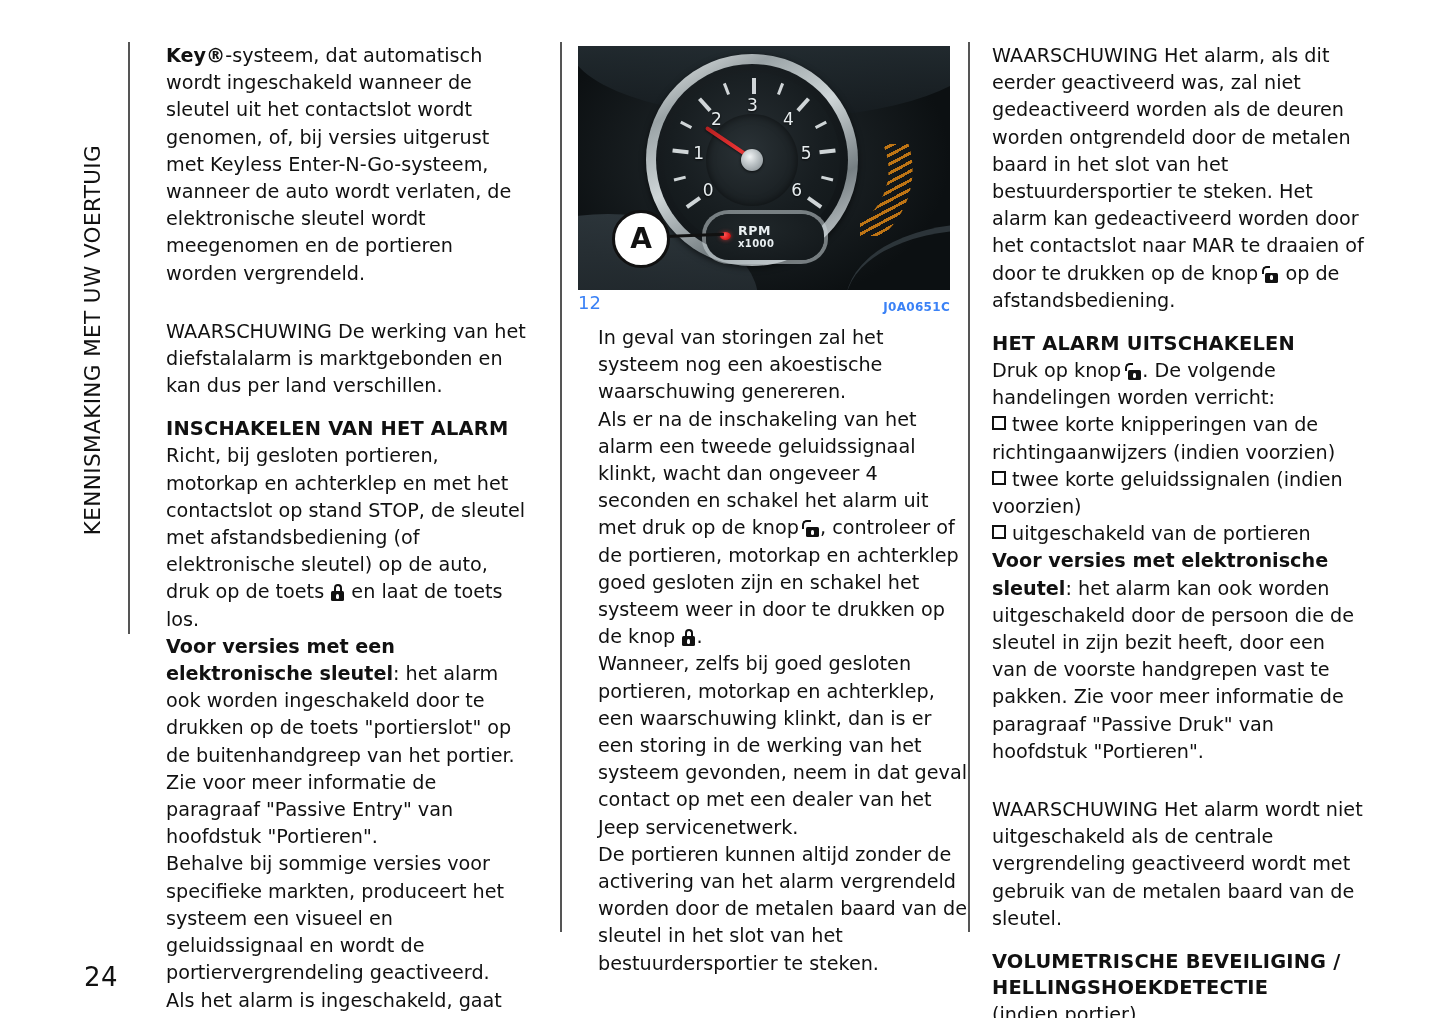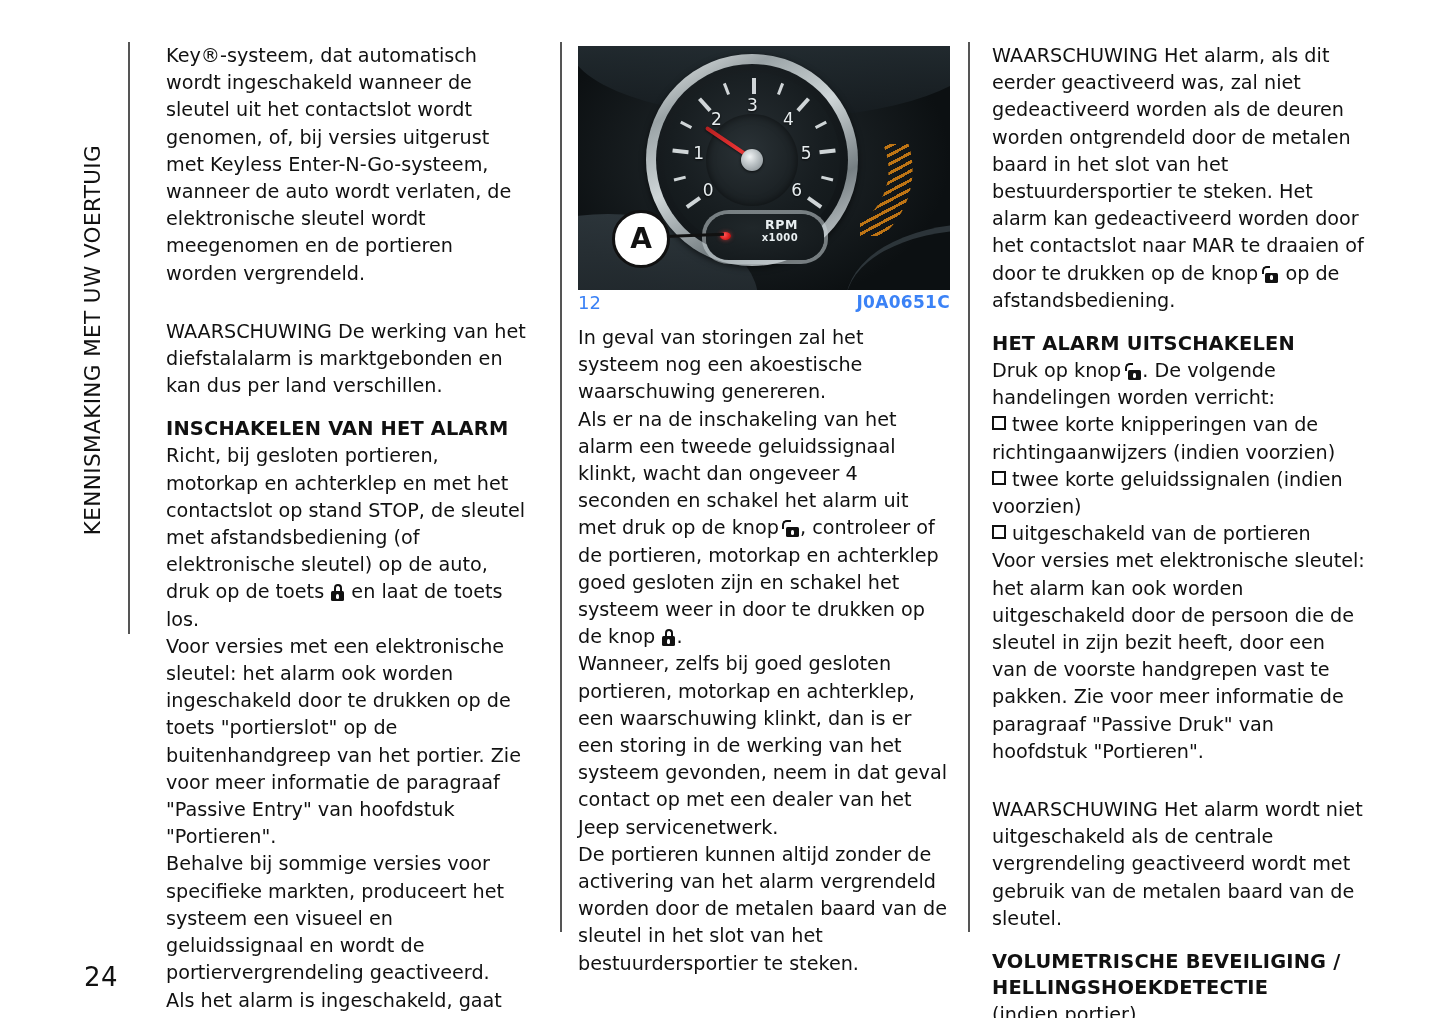--- a/index.html
+++ b/index.html
@@ -50,33 +50,33 @@
   
   .col {
     position: absolute;
     top: 42px;
     font-size: 19.2px;
     line-height: 27.2px;
     color: #111;
     text-align: left;
   }
   #col1 { left: 166px; width: 360px; }
-  #col2 { left: 578px; width: 372px; }
+  #col2 { left: 598px; width: 372px; }
   #col3 { left: 992px; width: 374px; }
 
   .para        { margin: 0 0 0 0; }
   .para.gap    { margin-top: 31px; }
   .head {
     font-weight: bold;
     letter-spacing: 0.2px;
     margin: 17px 0 0 0;
     font-size: 19.4px;
     line-height: 26px;
   }
-  .b { font-weight: normal; }
+  .b { font-weight: bold; }
 
   .bullet-line {
     display: block;
     text-indent: 0;
   }
   .sq {
     display: inline-block;
     width: 10px;
     height: 10px;
     border: 2px solid #111;
@@ -151,23 +151,23 @@
     top: 292px;
     width: 372px;
     height: 22px;
     font-size: 18px;
     color: #3b82f6;
   }
   #figcap .num { position: absolute; left: 0; top: 0; }
   #figcap .code {
     position: absolute;
     right: 0;
-    top: 0;
+    top: 8px;
     font-weight: bold;
-    font-size: 17px;
+    font-size: 12px;
     letter-spacing: 0.3px;
     text-align: right;
   }
 
   
   .gfill { position: absolute; }
   #dash-bg {
     left: 0; top: 0; width: 372px; height: 244px;
     background:
       radial-gradient(ellipse 200px 150px at 46% 46%, #2c3538 0%, #1a2023 45%, #0c1012 100%);
@@ -254,22 +254,22 @@
     font-family: "DejaVu Sans", sans-serif;
     text-shadow: 0 1px 2px rgba(0,0,0,.8);
   }
   #rpm-plate {
     left: 128px; top: 168px; width: 118px; height: 46px;
     border-radius: 23px/21px;
     background: radial-gradient(ellipse at 40% 30%, #20272a 0%, #12171a 100%);
     box-shadow: 0 0 0 4px rgba(200,210,213,.55);
   }
   #rpm-text {
-    left: 160px; top: 172px; width: 60px;
-    text-align: right;
+    left: 160px; top: 178px; width: 60px;
+    text-align: left;
     color: #e9eff1;
     font-size: 12.5px;
     font-weight: bold;
     line-height: 13px;
     letter-spacing: .6px;
   }
   #rpm-text small { font-size: 10px; letter-spacing: .4px; display:block; }
   #alarm-led {
     left: 142px; top: 186px; width: 11px; height: 8px;
     border-radius: 50%;

